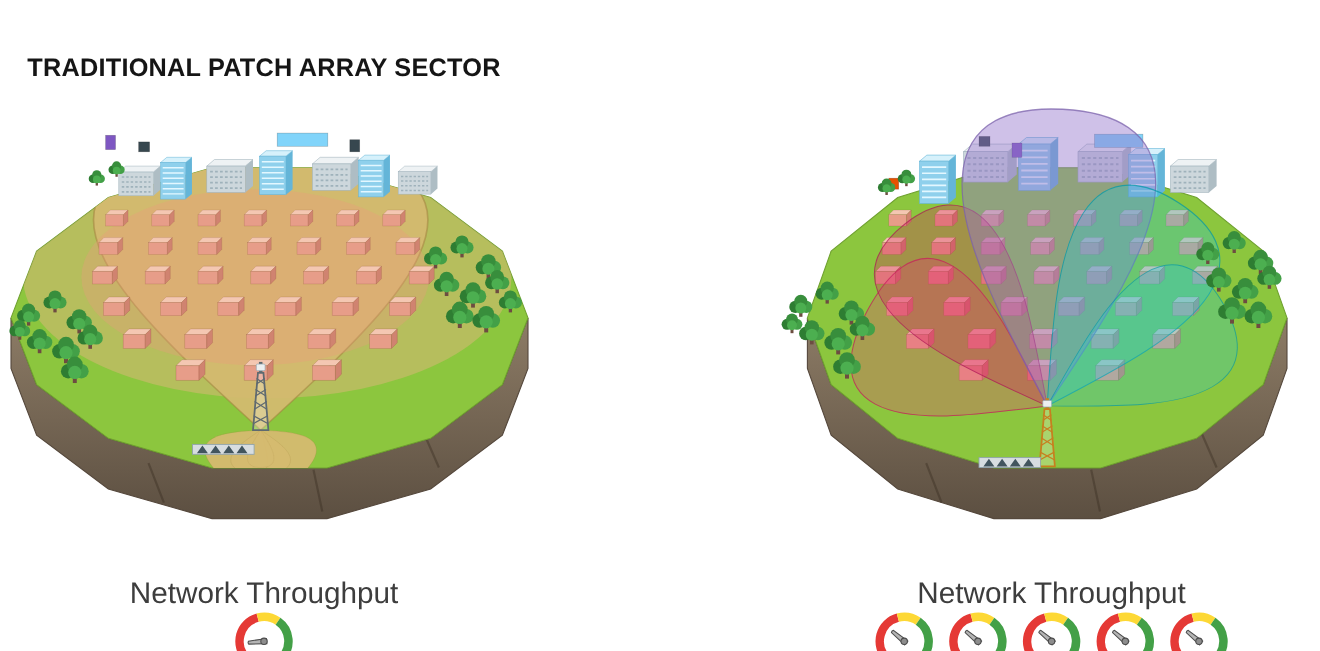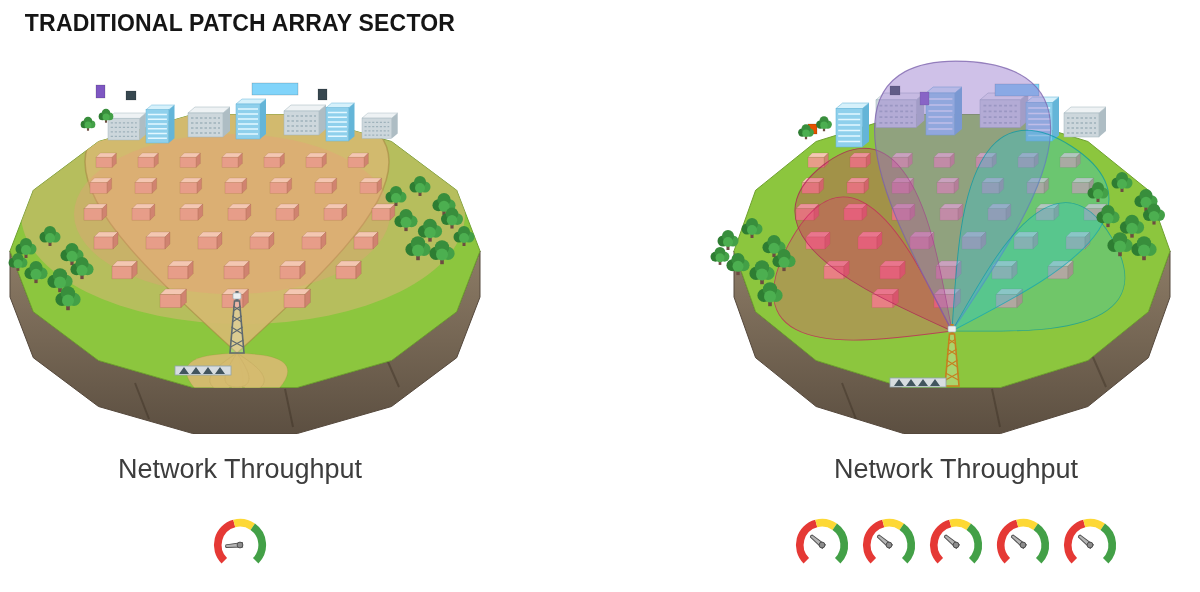--- a/index.html
+++ b/index.html
@@ -1,27 +1,27 @@
 <!DOCTYPE html>
 <html><head>
 <meta charset="utf-8">
 <style>
   html,body{margin:0;padding:0;background:#ffffff;}
   body{width:1200px;height:592px;overflow:hidden;font-family:"Liberation Sans","DejaVu Sans",sans-serif;}
-  .container{display:flex;width:1200px;height:523px;}
+  .container{display:flex;width:1200px;height:523px;margin-top:38px;}
   .panel{position:relative;width:600px;height:592px;flex:0 0 600px;}
   .panel-title{margin:0;padding-top:10px;font-size:23px;font-weight:bold;color:#151515;text-align:center;letter-spacing:.2px;}
   .panel--left .panel-title,
   .panel--left .throughput-label,
   .panel--left .gauge-row{padding-right:120px;box-sizing:border-box;}
   .panel--right .panel-title,
   .panel--right .throughput-label,
   .panel--right .gauge-row{padding-left:112px;box-sizing:border-box;}
   .island{position:absolute;top:46px;left:0;width:600px;height:400px;}
-  .throughput-label{position:absolute;top:454px;left:0;width:100%;text-align:center;font-size:27px;color:#3d3d3d;}
+  .throughput-label{position:absolute;top:486px;left:0;width:100%;text-align:center;font-size:27px;color:#3d3d3d;}
   .gauge-row{position:absolute;top:516px;left:0;width:100%;display:flex;justify-content:center;gap:9px;}
   .gauge{width:58px;height:58px;display:block;}
 </style>
 </head>
 <body>
 
 <svg width="0" height="0" style="position:absolute" aria-hidden="true">
   <defs>
     <linearGradient id="dirtGrad" x1="0" y1="0" x2="0" y2="1">
       <stop offset="0" stop-color="#8d7c66"></stop>

